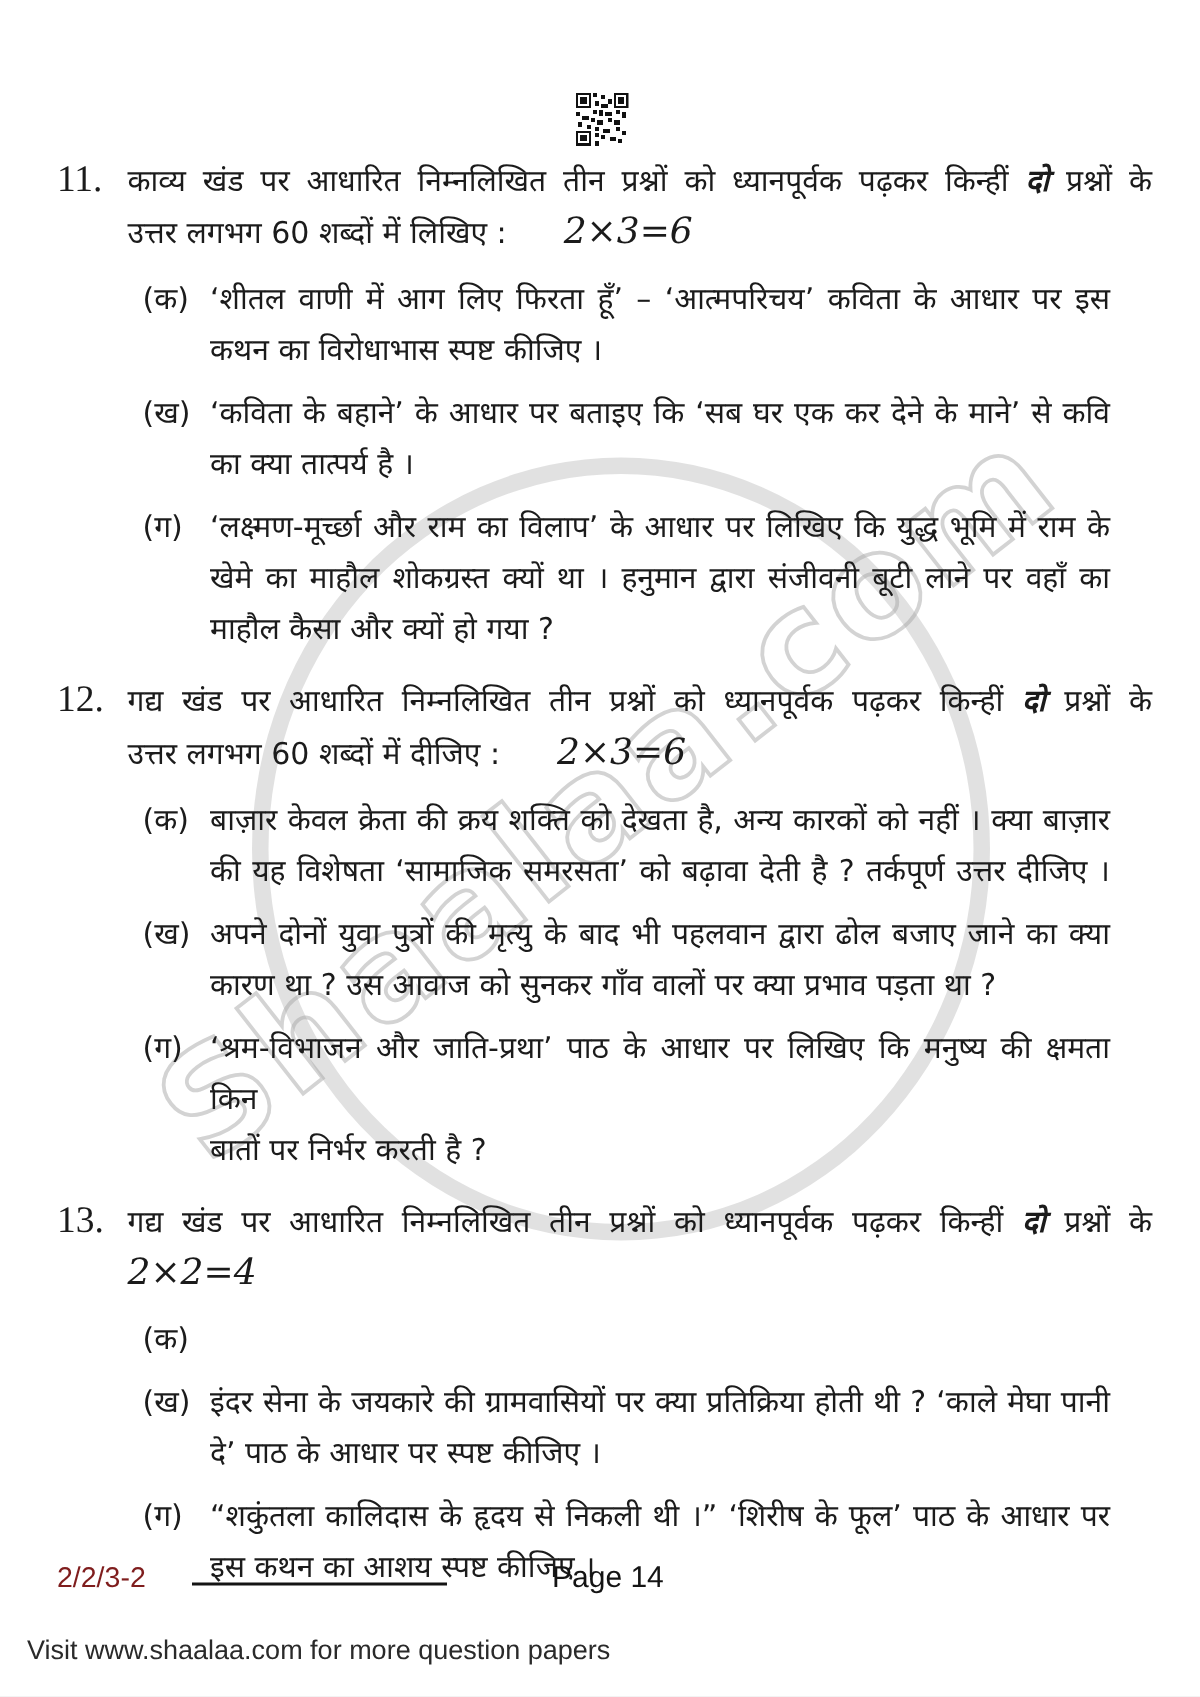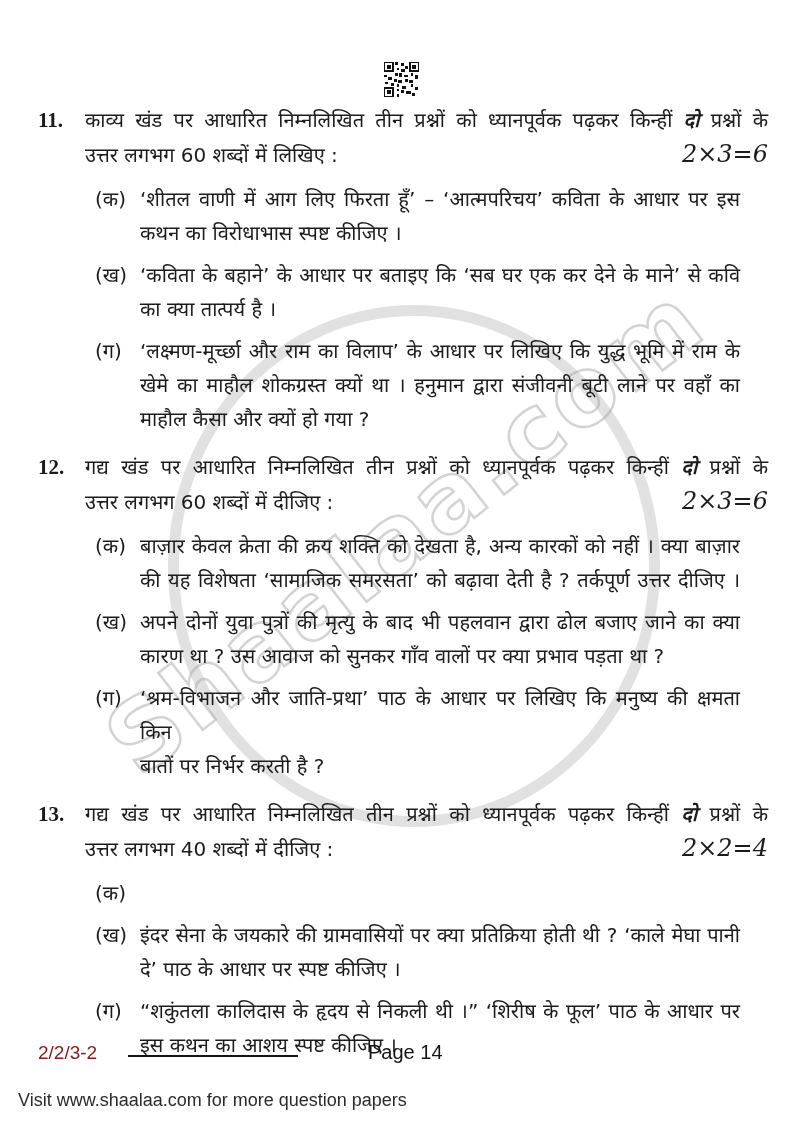--- a/index.html
+++ b/index.html
@@ -16,26 +16,26 @@
            font-size:95px;font-weight:bold;letter-spacing:4px;
            color:rgba(255,255,255,0);-webkit-text-stroke:2.5px rgba(168,168,168,0.5);}
 
   
   .qr{position:absolute;left:384px;top:61px;width:35px;height:37px;z-index:2;}
 
   
   .content{position:absolute;left:38px;top:103px;width:730px;z-index:1;}
   .question{display:flex;}
   .question + .question{margin-top:14px;}
-  .qnum{width:47px;flex:none;font-weight:bold;font-size:21px;line-height:34px;
+  .qnum{width:47px;flex:none;font-weight:normal;font-size:25px;line-height:34px;
         font-family:"Liberation Serif","DejaVu Sans",serif;}
   .qbody{flex:1;min-width:0;}
   .line{margin:0;font-size:20px;line-height:34px;}
   .fill{text-align:justify;text-align-last:justify;}
-  .intro-line2{display:flex;justify-content:space-between;align-items:baseline;}
+  .intro-line2{display:flex;align-items:baseline;gap:38px;}
   .marks{font-family:"DejaVu Serif","Liberation Serif",serif;font-style:italic;
          font-size:24px;white-space:nowrap;}
   .bold-it{font-weight:bold;font-style:italic;}
   .part{display:flex;margin-top:8px;}
   .part:first-of-type{margin-top:10px;}
   .plabel{width:45px;flex:none;margin-left:10px;font-size:20px;line-height:34px;}
   .ptext{width:600px;flex:none;}
 
   
   .f-code{position:absolute;left:38px;top:1042px;font-family:Liberation Sans, sans-serif;
@@ -165,21 +165,20 @@
           </div>
         </div>
       </div>
     </section>
 
     <section class="question">
       <div class="qnum">13.</div>
       <div class="qbody">
         <p class="line fill"><span>गद्य खंड पर आधारित निम्नलिखित तीन प्रश्नों को ध्यानपूर्वक पढ़कर किन्हीं </span><span class="bold-it">दो</span><span> प्रश्नों के</span></p>
         <p class="line intro-line2">
-            <span>उत्तर लगभग 40 शब्दों में दीजिए :</span>
             <span class="marks">2×2=4</span>
           </p>
 
         <div class="part">
           <div class="plabel">(क)</div>
         </div>
         <div class="part">
           <div class="plabel">(ख)</div>
           <div class="ptext">
             <p class="line fill">इंदर सेना के जयकारे की ग्रामवासियों पर क्या प्रतिक्रिया होती थी ? ‘काले मेघा पानी</p>

